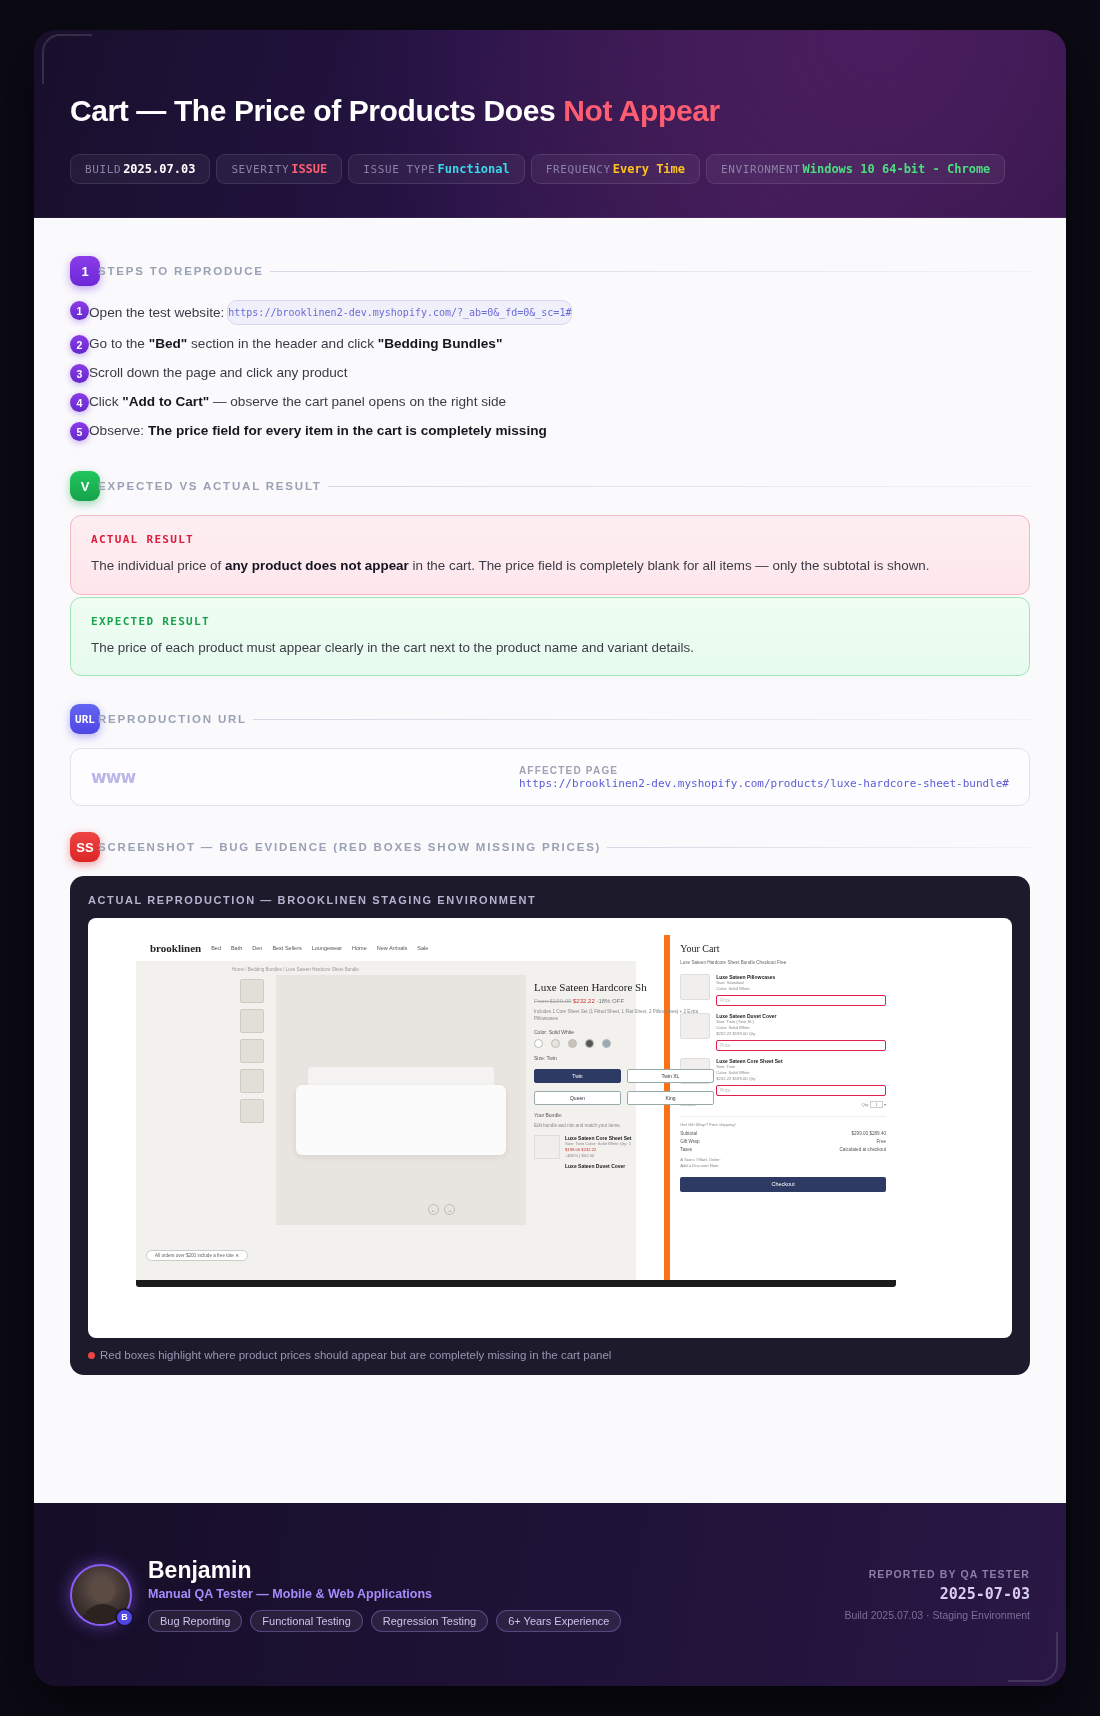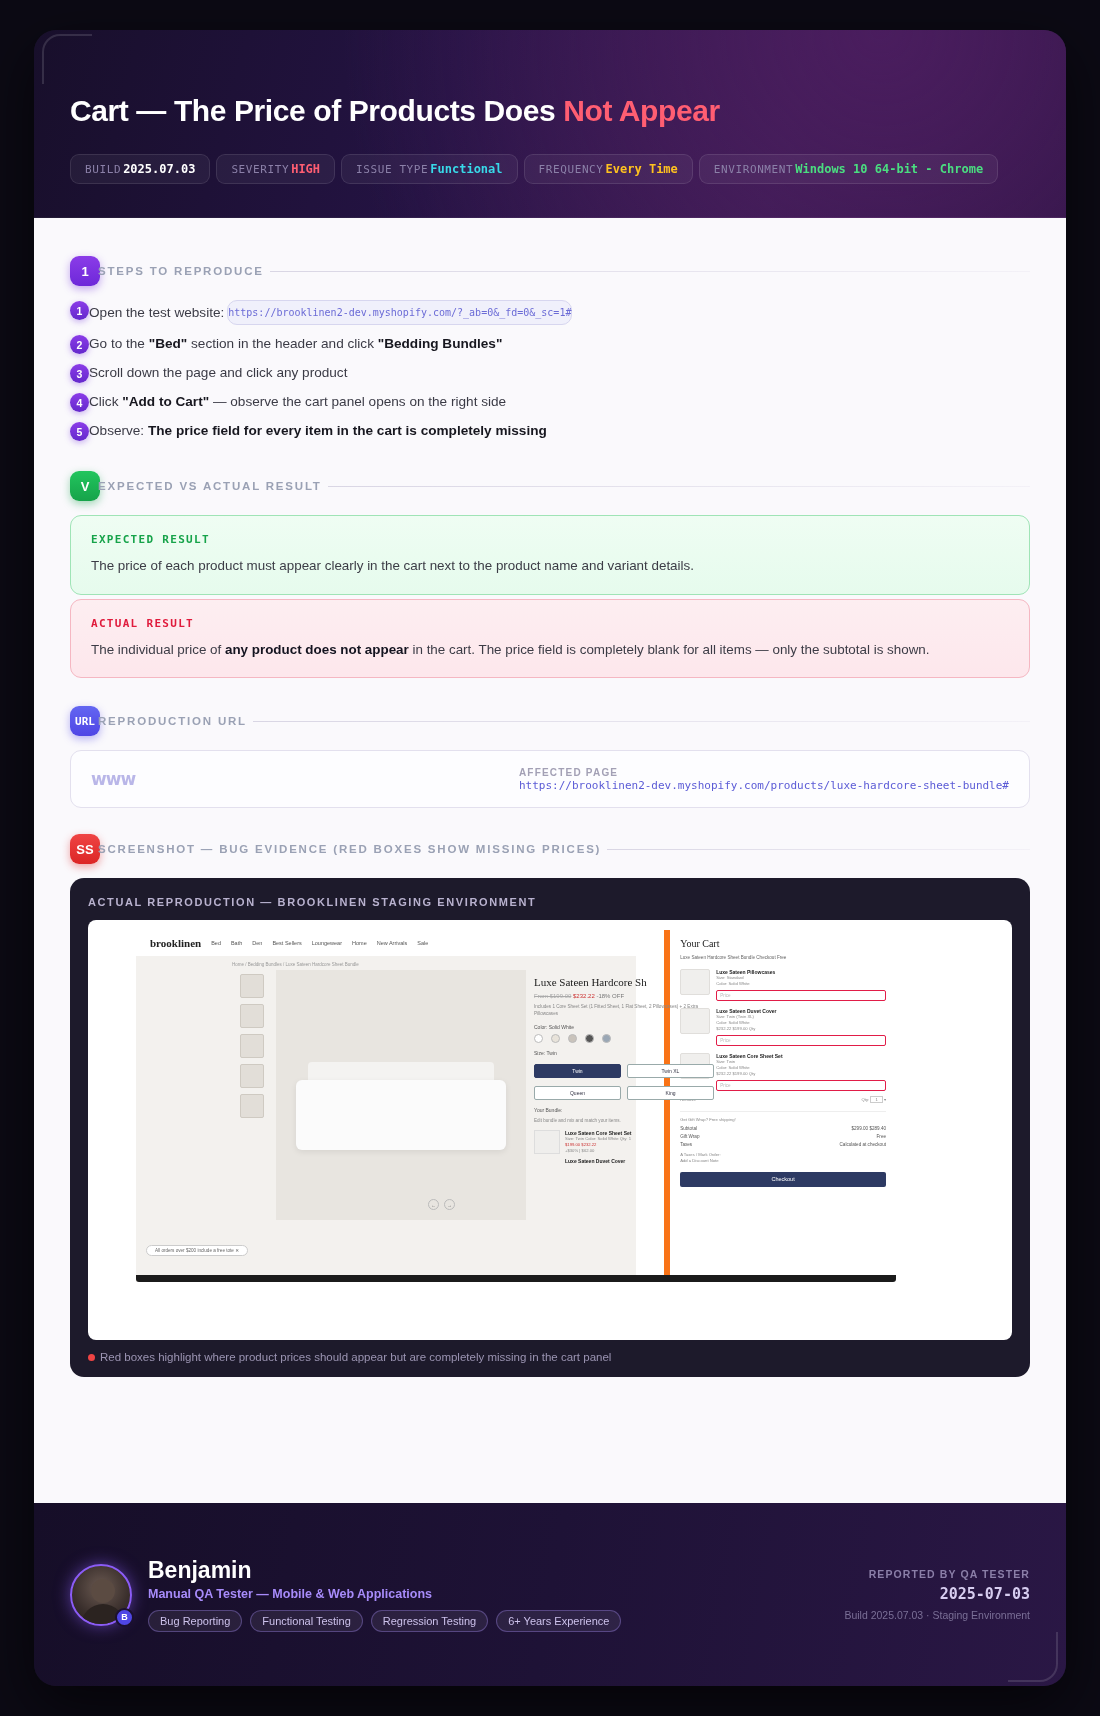--- a/index.html
+++ b/index.html
@@ -150,21 +150,21 @@
   
   .shot-panel {
     background:#1d1a2b; border-radius:14px; padding:18px 18px 14px 18px; margin-top:4px;
   }
   .shot-title { color:#b9b2cf; font-size:11px; font-weight:bold; letter-spacing:1.6px; margin-bottom:12px; }
   .shot-frame { background:#fff; border-radius:8px; padding:10px; height:420px; overflow:hidden; position:relative;}
   .shot-cap { color:#9b94b2; font-size:11.5px; margin-top:11px; display:flex; align-items:center; gap:5px; }
   .dot-red { width:7px;height:7px;border-radius:50%;background:#ef4444; flex:none; }
 
   
-  .mock { position:absolute; left:48px; top:10px; width:760px; height:352px; display:flex;
+  .mock { position:absolute; left:48px; top:17px; width:760px; height:352px; display:flex;
           font-family:"Liberation Sans",sans-serif;gap:28px; }
   .mock-left { width:520px; background:#f3f1ee; position:relative; }
   .mock-nav { height:26px; background:#fff; display:flex; align-items:center; padding:0 14px; gap:10px;}
   .mock-logo { font-family:"Liberation Serif",serif; font-size:11px; font-weight:bold; color:#222; }
   .mock-nav-i { font-size:5.5px; color:#555; }
   .mock-bread { font-size:4.5px; color:#999; padding:6px 0 0 96px; }
   .mock-thumbs { position:absolute; left:104px; top:44px; display:flex; flex-direction:column; gap:6px; }
   .mth { width:24px;height:24px;background:#e2ded8;border:1px solid #cfcac2;border-radius:2px; }
   .mock-hero { position:absolute; left:140px; top:40px; width:250px; height:250px; background:#e8e5e0; }
   .hero-bed { position:absolute; left:20px; top:110px; width:210px; height:70px; background:#fbfbfb; border-radius:6px; box-shadow:0 2px 6px rgba(0,0,0,.08);}
@@ -238,21 +238,21 @@
 
 <div class="page">
   <div class="card">
 
     <div class="hdr">
       <div class="hdr-title">
         <span>Cart — The Price of Products Does </span><span class="hl">Not Appear</span>
       </div>
       <div class="meta-row">
         <span class="meta"><span class="k">BUILD</span><span class="v" style="color:#ffffff">2025.07.03</span></span>
-        <span class="meta"><span class="k">SEVERITY</span><span class="v" style="color:#ff5e72">HIGH</span></span>
+        <span class="meta"><span class="k">SEVERITY</span><span class="v" style="color:#ff5e72">ISSUE</span></span>
         <span class="meta"><span class="k">ISSUE TYPE</span><span class="v" style="color:#38d9e8">Functional</span></span>
         <span class="meta"><span class="k">FREQUENCY</span><span class="v" style="color:#ffc21f">Every Time</span></span>
         <span class="meta"><span class="k">ENVIRONMENT</span><span class="v" style="color:#4ade80">Windows 10 64-bit - Chrome</span></span>
       </div>
     </div>
 
     <div class="body">
 
       <div class="sec-head">
         <span class="sec-ico p">1</span>
@@ -282,28 +282,28 @@
           <span class="step-t"><span>Observe: </span><b>The price field for every item in the cart is completely missing</b></span>
         </div>
       </div>
 
       <div class="sec-head" style="margin-top:30px">
         <span class="sec-ico g">V</span>
         <span class="sec-title">EXPECTED VS ACTUAL RESULT</span>
         <span class="sec-line"></span>
       </div>
 
+      <div class="res act">
+        <div class="res-lab">ACTUAL RESULT</div>
+        <div class="res-txt"><span>The individual price of </span><b>any product does not appear</b><span> in the cart. The price field is completely blank for all items — only the subtotal is shown.</span></div>
+      </div>
+
       <div class="res exp">
         <div class="res-lab">EXPECTED RESULT</div>
         <div class="res-txt">The price of each product must appear clearly in the cart next to the product name and variant details.</div>
-      </div>
-
-      <div class="res act">
-        <div class="res-lab">ACTUAL RESULT</div>
-        <div class="res-txt"><span>The individual price of </span><b>any product does not appear</b><span> in the cart. The price field is completely blank for all items — only the subtotal is shown.</span></div>
       </div>
 
       <div class="sec-head" style="margin-top:28px">
         <span class="sec-ico b">URL</span>
         <span class="sec-title">REPRODUCTION URL</span>
         <span class="sec-line"></span>
       </div>
 
       <div class="urlbox">
         <span class="www">www</span>

